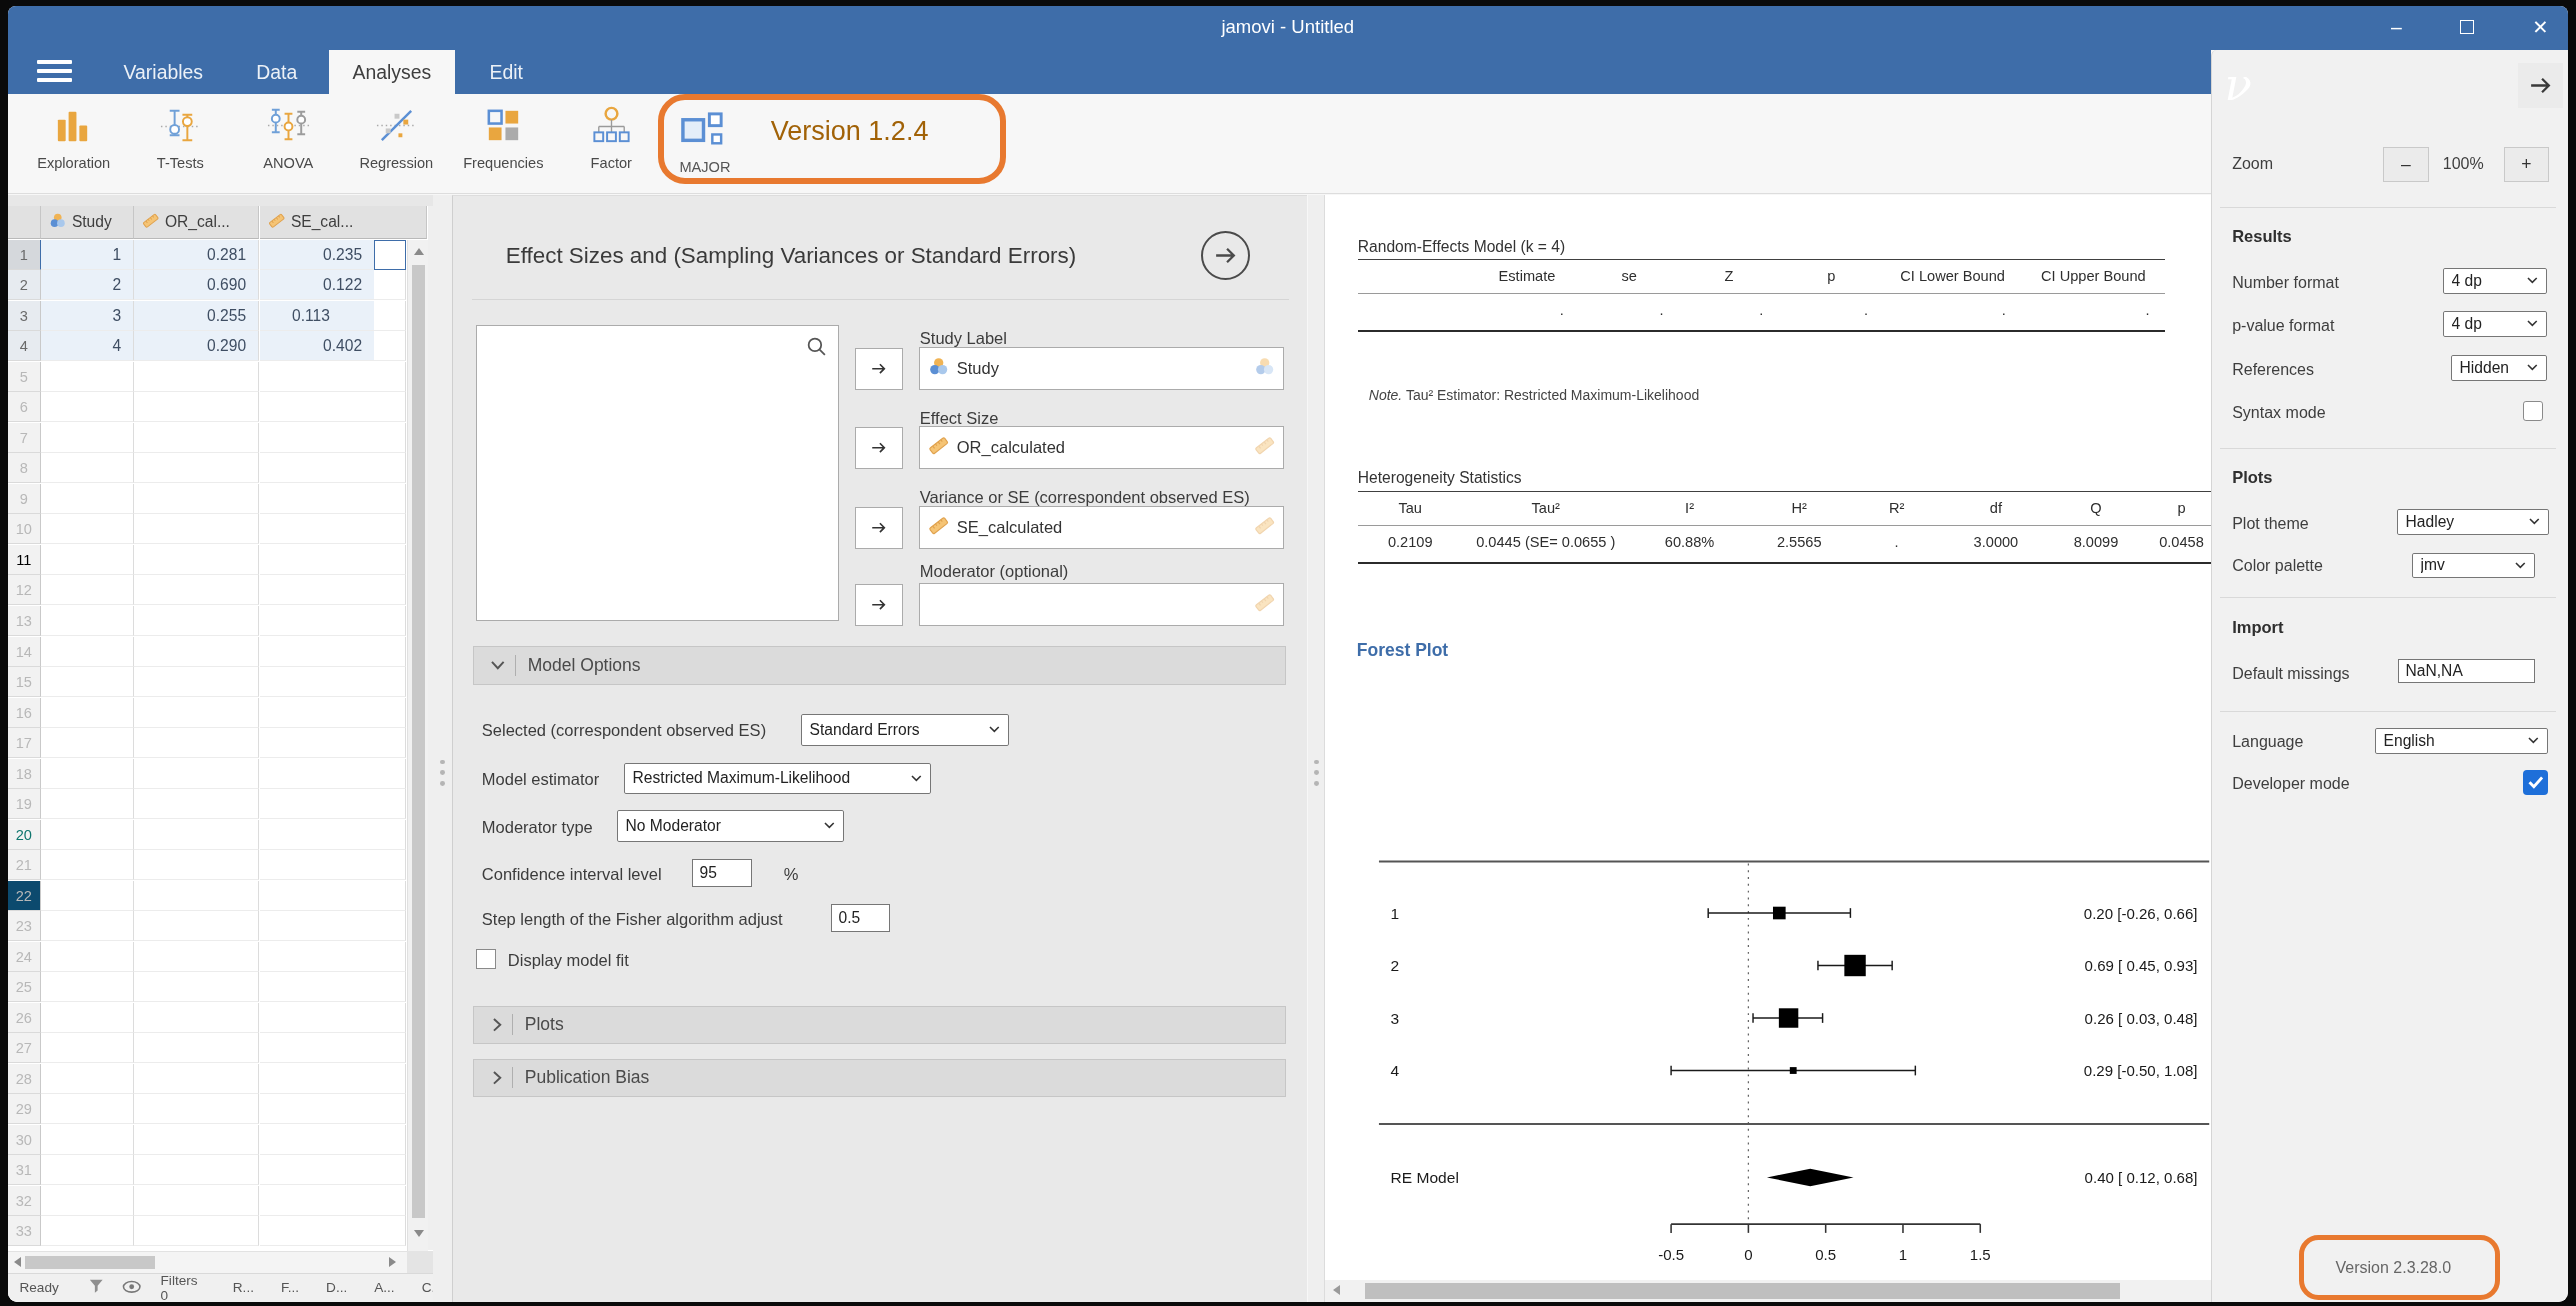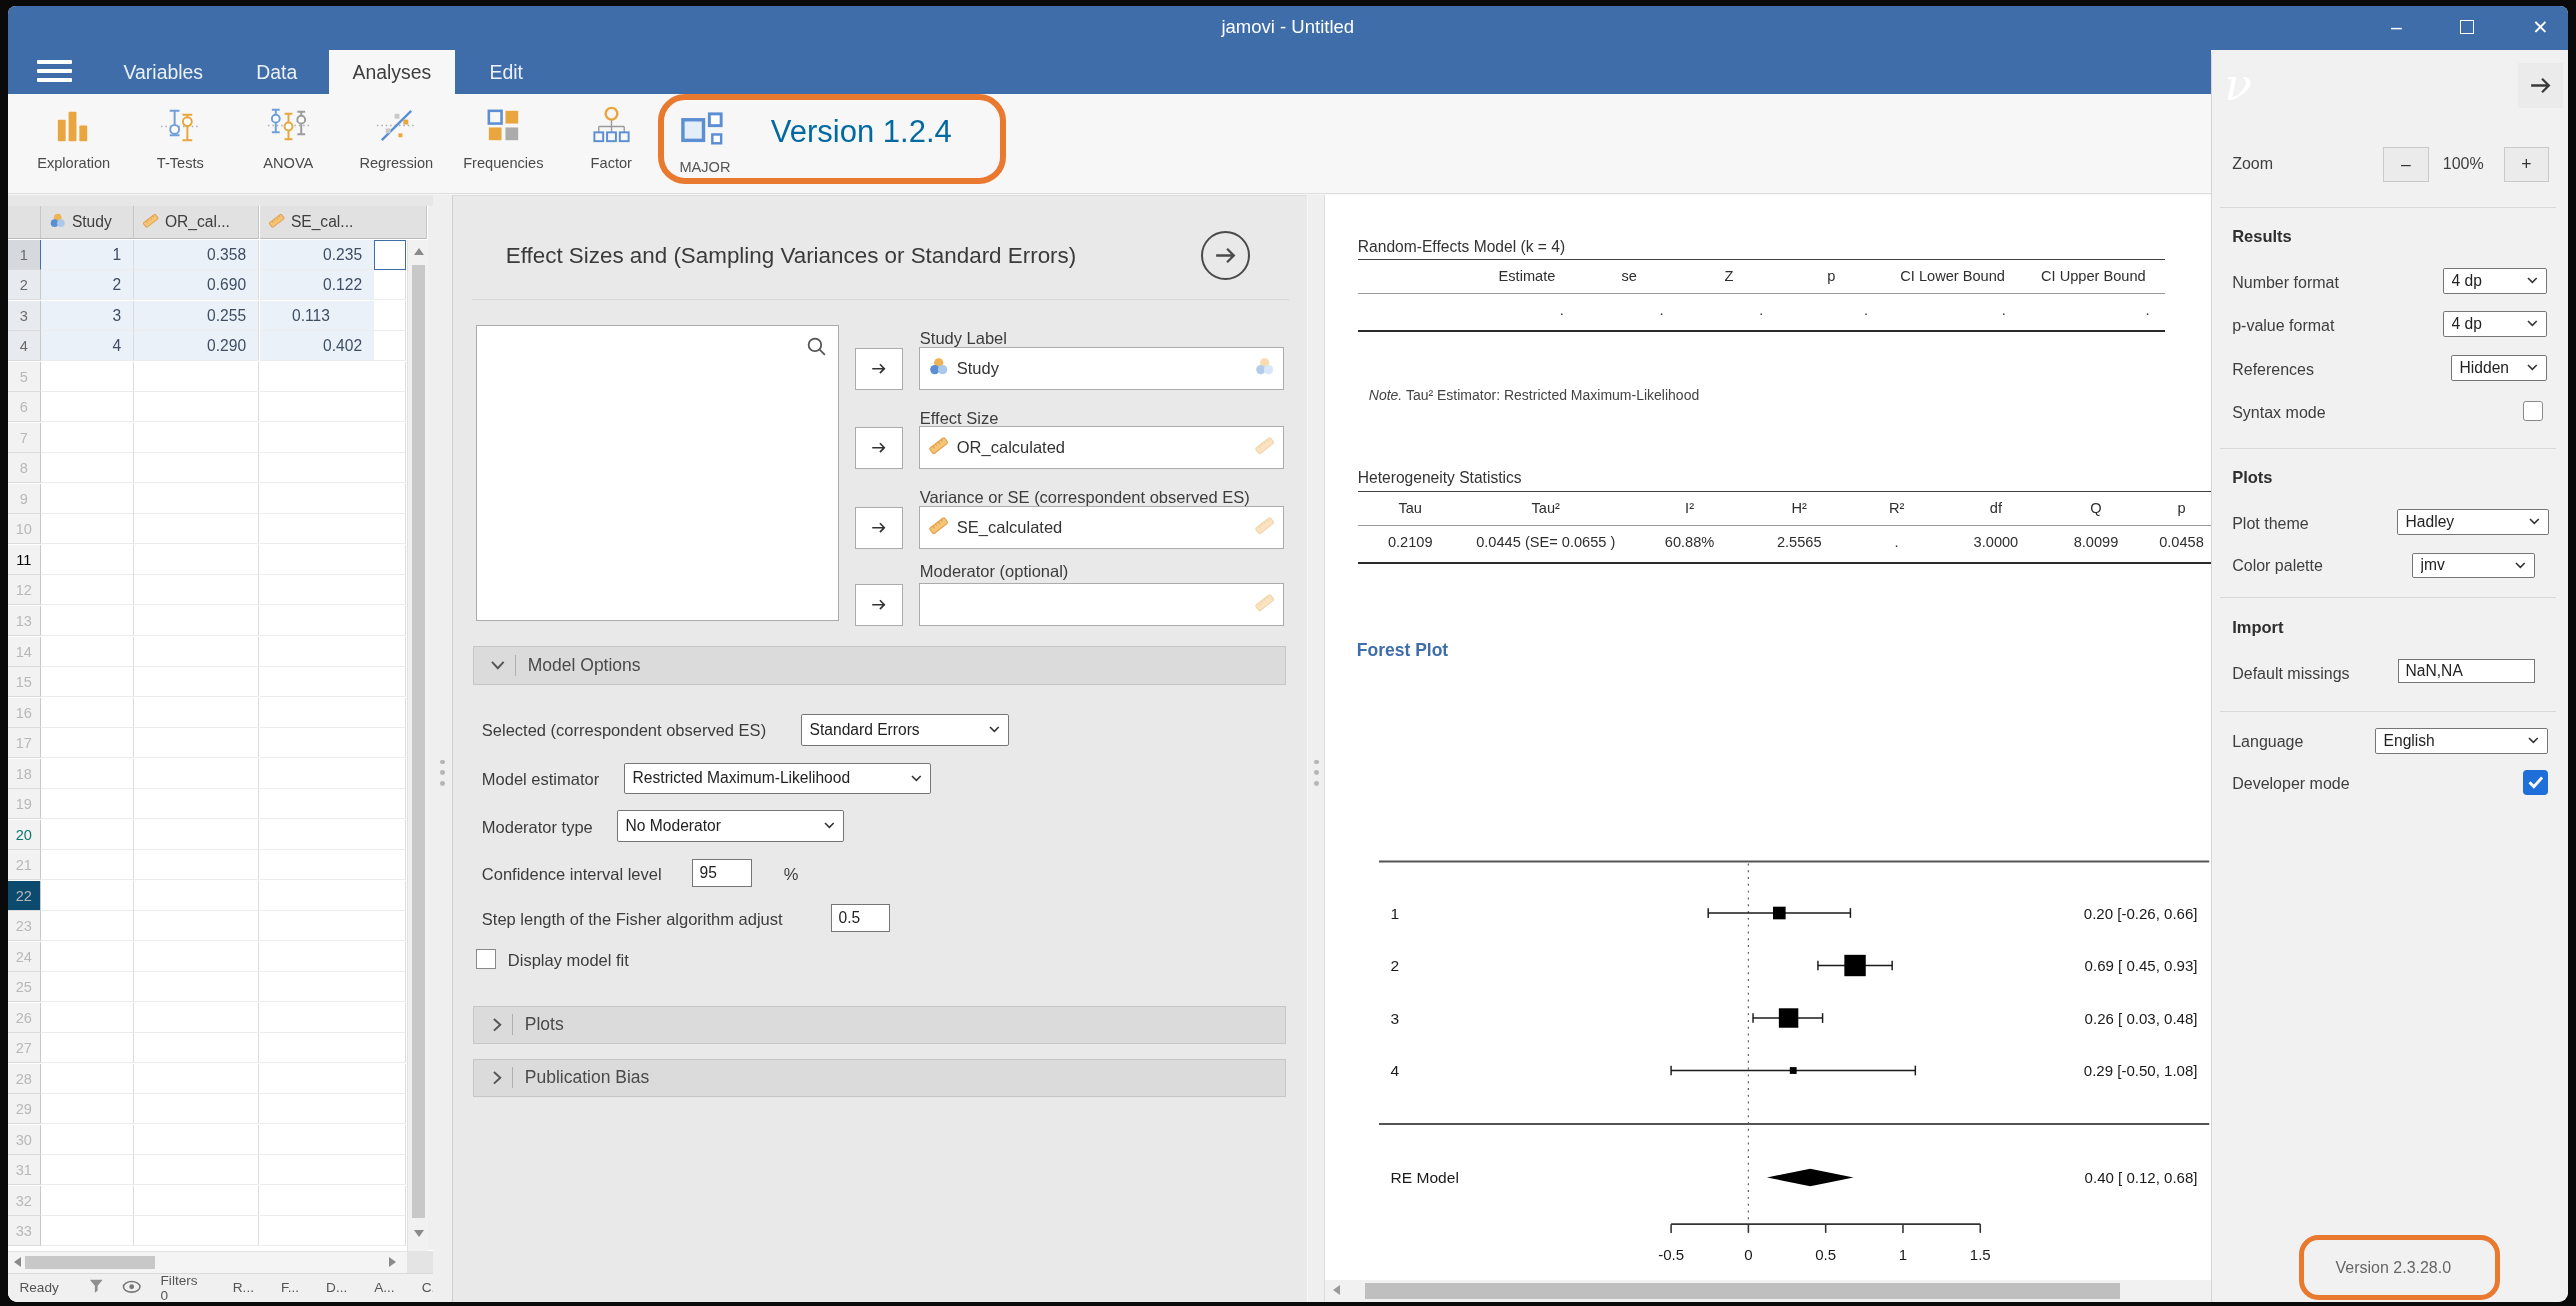--- a/index.html
+++ b/index.html
@@ -12,21 +12,21 @@
   .winbtn{top:5.8px;height:31px;color:#FFF;text-align:center;line-height:31px;font-size:19.4px;cursor:default;}
   .tabrow{left:0;top:44px;width:2203px;height:45px;background:#3E6DA9;}
   .tab{top:0;height:45px;line-height:45px;color:#ECF1F7;font-size:19.4px;text-align:center;}
   .tab.active{background:#F7F7F7;color:#3E3E3E;}
   .burger{left:29px;top:10.7px;width:35px;height:23px;}
   .burger i{display:block;height:3.9px;background:#FFF;margin-bottom:4.9px;border-radius:1px;}
   
   .ribbon{left:0;top:88px;width:2203px;height:100px;background:#F7F7F7;border-bottom:1px solid #DDD;}
   .rb-item{top:9.7px;width:107px;text-align:center;}
   .rb-item .lbl{display:block;margin-top:2.9px;font-size:14.6px;color:#4A4A4A;}
-  .ver-text{font-size:31px;color:#0369a1;}
+  .ver-text{font-size:27px;color:#a16207;}
   .mod-lbl{font-size:14.6px;color:#555;}
   
   .pane{top:189px;height:1107px;}
   #sheet{left:0;width:425px;background:#FFF;}
   .div-strip{top:189px;height:1107px;background:#EFEFEF;}
   .dots i{display:block;width:4.9px;height:4.9px;border-radius:50%;background:#B5B5B5;margin:5.8px auto 0;}
   #opts{left:444px;width:855px;background:#E9E9E9;border-left:1px solid #CFCFCF;border-top:1px solid #DDD;}
   #res{left:1316px;width:894px;background:#FFF;border-left:1px solid #DCDCDC;}
   #side{left:2203px;top:44px;width:358px;height:1252px;background:#F1F1F1;border-left:1px solid #D5D5D5;border-radius:5.8px 0 0 0;}
   
@@ -199,21 +199,21 @@
               </svg></span>
             <span>SE_cal...</span>
           </div>
           <div class="sh-head a" style="left:366px;width:53px;">
             <span></span>
           </div>
         </div>
     <div id="sheet-rows">
           <div class="ncell a" style="left:0;top:45px;width:33px;height:30.5px;background:#D5D8DC;color:#6A6A6A;border-right:1.9px solid #3E6DA9;">1</div>
           <div class="cell a" style="left:33px;top:45px;width:93px;height:30.5px;background:#EAF1F9;color:#3F4E63;">1</div>
-          <div class="cell a" style="left:126px;top:45px;width:125px;height:30.5px;background:#EAF1F9;color:#3F4E63;">0.358</div>
+          <div class="cell a" style="left:126px;top:45px;width:125px;height:30.5px;background:#EAF1F9;color:#3F4E63;">0.281</div>
           <div class="cell a" style="left:252px;top:45px;width:115px;height:30.5px;background:#EAF1F9;color:#3F4E63;">0.235</div>
           <div class="cell a" style="left:366px;top:45px;width:32px;height:30.5px;background:#FFF;"></div>
           <div class="ncell a" style="left:0;top:75px;width:33px;height:30.5px;background:#E7EBF0;color:#6A6A6A;">2</div>
           <div class="cell a" style="left:33px;top:75px;width:93px;height:30.5px;background:#EAF1F9;color:#3F4E63;">2</div>
           <div class="cell a" style="left:126px;top:75px;width:125px;height:30.5px;background:#EAF1F9;color:#3F4E63;">0.690</div>
           <div class="cell a" style="left:252px;top:75px;width:115px;height:30.5px;background:#EAF1F9;color:#3F4E63;">0.122</div>
           <div class="cell a" style="left:366px;top:75px;width:32px;height:30.5px;background:#FFF;"></div>
           <div class="ncell a" style="left:0;top:106px;width:33px;height:30.5px;background:#E7EBF0;color:#6A6A6A;">3</div>
           <div class="cell a" style="left:33px;top:106px;width:93px;height:30.5px;background:#EAF1F9;color:#3F4E63;">3</div>
           <div class="cell a" style="left:126px;top:106px;width:125px;height:30.5px;background:#EAF1F9;color:#3F4E63;">0.255</div>

